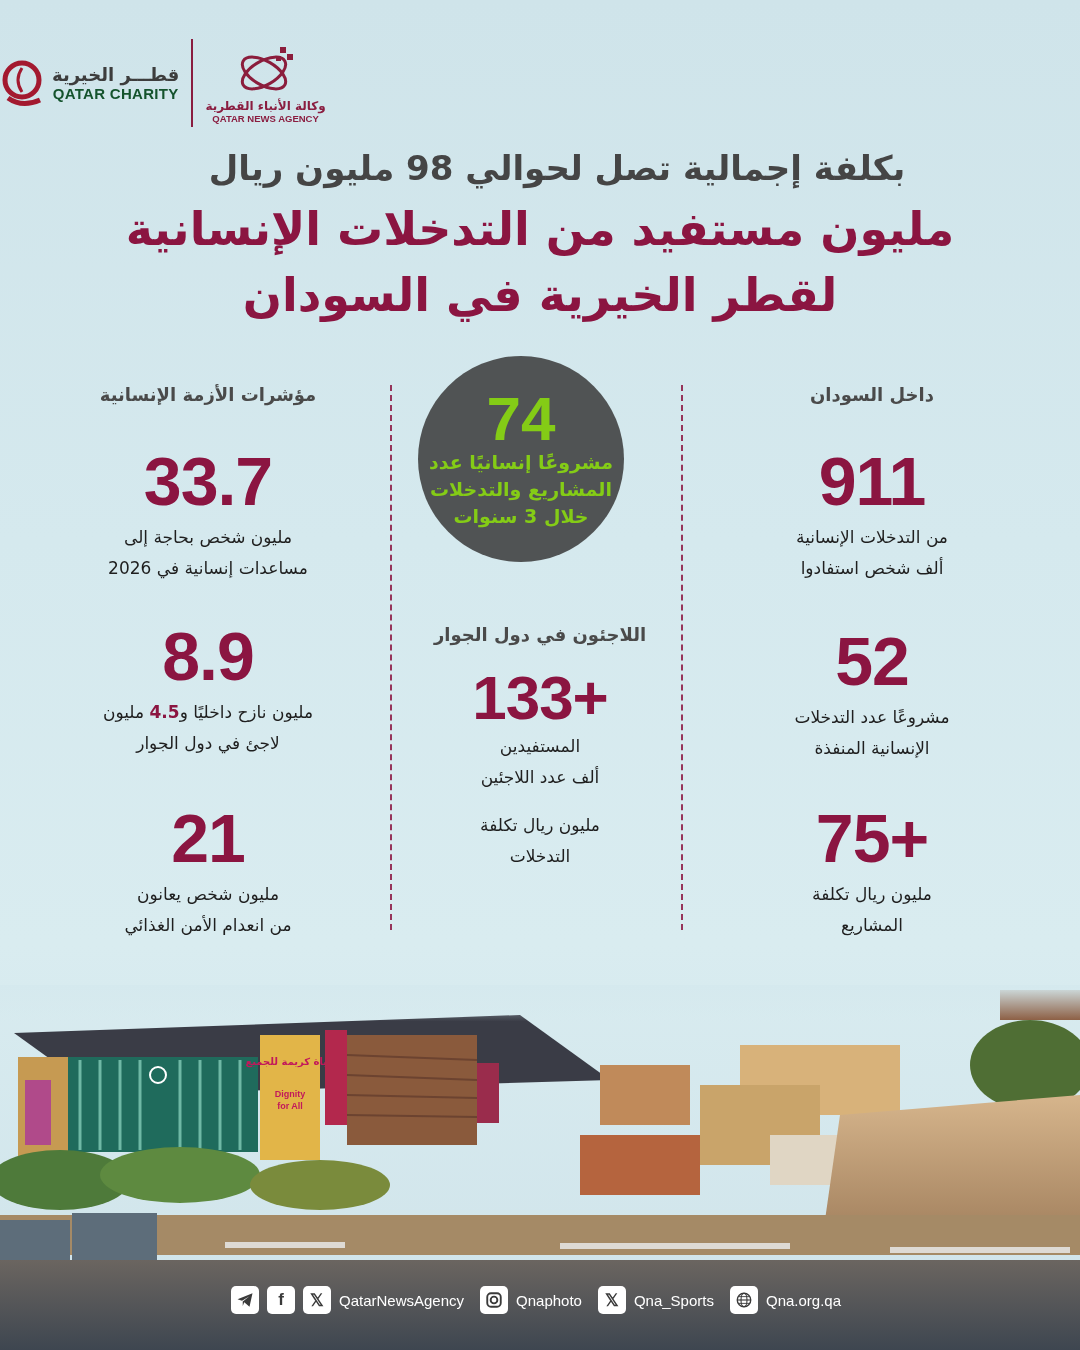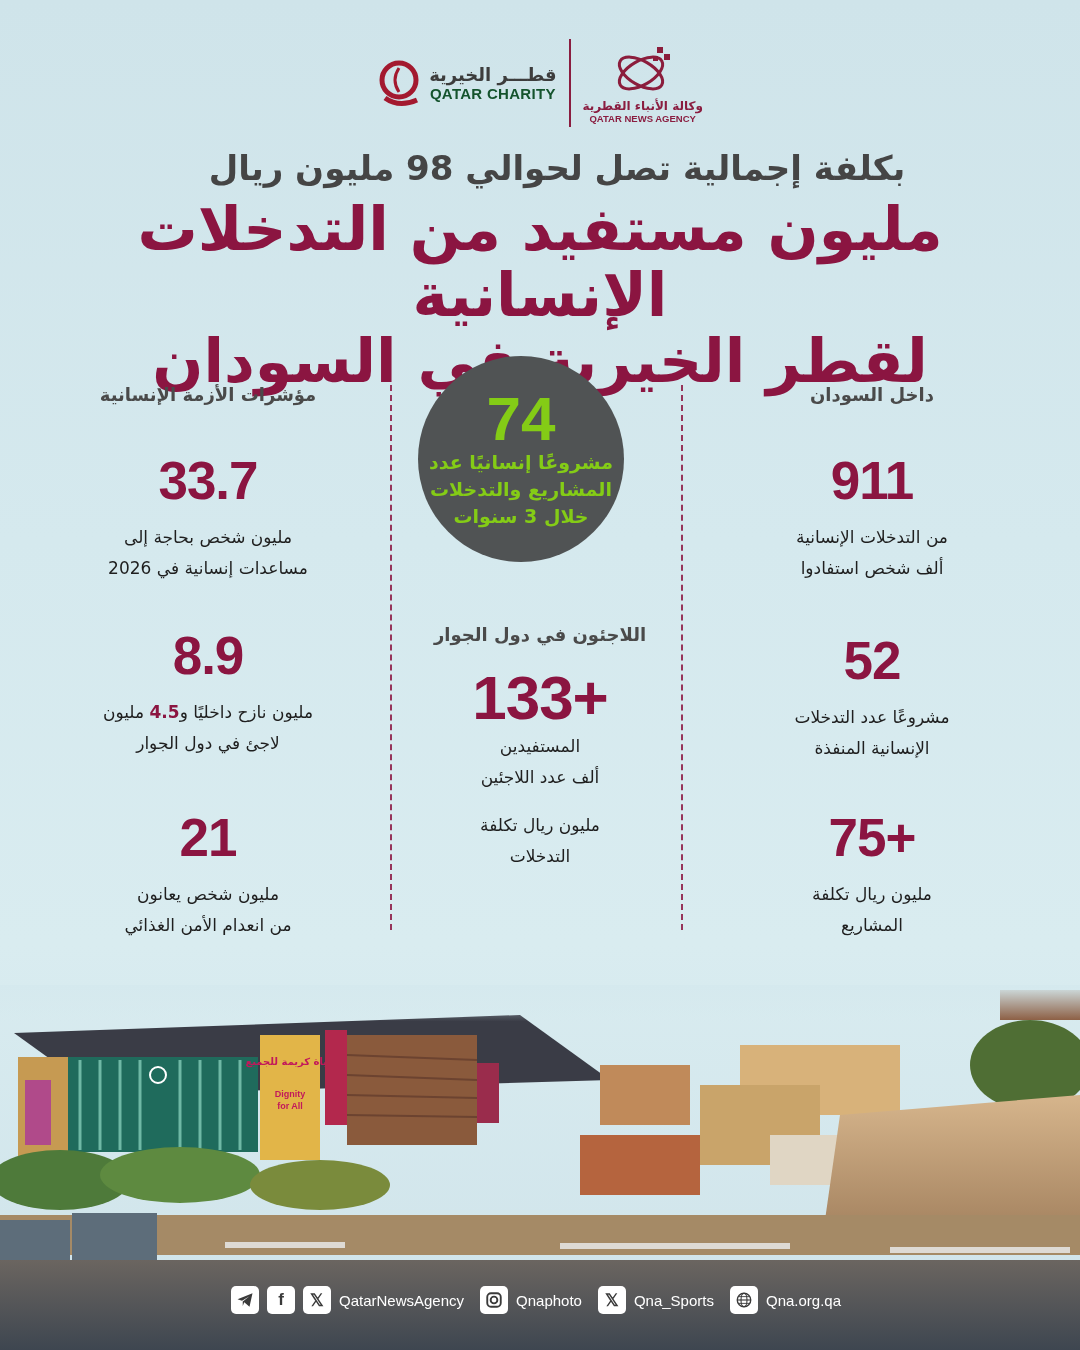--- a/index.html
+++ b/index.html
@@ -5,51 +5,51 @@
     * { box-sizing: border-box; margin: 0; padding: 0; }
     html, body { width: 1080px; height: 1350px; overflow: hidden; }
     body {
       position: relative;
       font-family: "DejaVu Sans", sans-serif;
       background: linear-gradient(180deg, #cfe4ea 0%, #d5e9ee 40%, #d9ecf0 70%, #cfe3ea 100%);
       color: #1c1c1c;
     }
     .logos {
       position: absolute; top: 38px; left: 0; width: 1080px; height: 90px;
-      display: flex; justify-content: center; align-items: center; gap: 6px;
+      display: flex; align-items: center; gap: 6px;
     }
     .logo-qc { display: flex; align-items: center; gap: 8px; direction: ltr; }
     .logo-qc .q-mark { width: 44px; height: 50px; }
     .logo-qc .qc-text { display: flex; flex-direction: column; align-items: center; }
     .logo-qc .qc-ar { font-family: "DejaVu Sans", sans-serif; font-weight: bold; color: #3d3d3d; font-size: 18px; direction: rtl; }
     .logo-qc .qc-en { font-family: "Liberation Sans", sans-serif; font-weight: bold; color: #14532d; font-size: 15px; letter-spacing: 0.3px; }
     .logo-divider { width: 2px; height: 88px; background: #8a1d40; margin: 0 6px; }
     .logo-qna { display: flex; flex-direction: column; align-items: center; }
     .logo-qna .qna-mark { width: 70px; height: 56px; }
     .logo-qna .qna-ar { font-weight: bold; color: #8a1d40; font-size: 12px; direction: rtl; }
     .logo-qna .qna-en { font-family: "Liberation Sans", sans-serif; font-weight: bold; color: #8a1d40; font-size: 9.5px; }
 
     .subtitle {
       position: absolute; top: 148px; width: 1080px; text-align: center;
       font-weight: bold; font-size: 34px; color: #454545; direction: rtl; margin-left: 17px;
     }
     .title {
       position: absolute; top: 196px; width: 1080px; text-align: center;
-      font-weight: bold; font-size: 60px; color: #8b1541; direction: rtl; line-height: 66px;
+      font-weight: bold; font-size: 46px; color: #8b1541; direction: rtl; line-height: 66px;
     }
 
     .col { position: absolute; top: 380px; width: 320px; text-align: center; direction: rtl; }
     .col-left { left: 48px; }
     .col-right { left: 712px; }
     .col-mid { left: 380px; width: 320px; }
     .col-head { font-weight: bold; font-size: 18px; color: #4a4a4a; height: 30px; line-height: 30px; }
     .stat { position: absolute; width: 320px; text-align: center; }
     .stat .num {
       font-family: "Liberation Sans", sans-serif; font-weight: bold; color: #8b1541;
-      font-size: 53px; line-height: 82px; direction: ltr; letter-spacing: -1px;
+      font-size: 68px; line-height: 82px; direction: ltr; letter-spacing: -1px;
     }
     .stat .desc { font-size: 17px; line-height: 31px; color: #1f1f1f; direction: rtl; }
     .stat .desc .hl { color: #8b1541; font-weight: bold; }
 
     .divider {
       position: absolute; top: 385px; width: 0; height: 545px;
       border-left: 2px dashed #8b1541; opacity: 0.85;
     }
     .circle {
       position: absolute; left: 418px; top: 356px; width: 206px; height: 206px;

